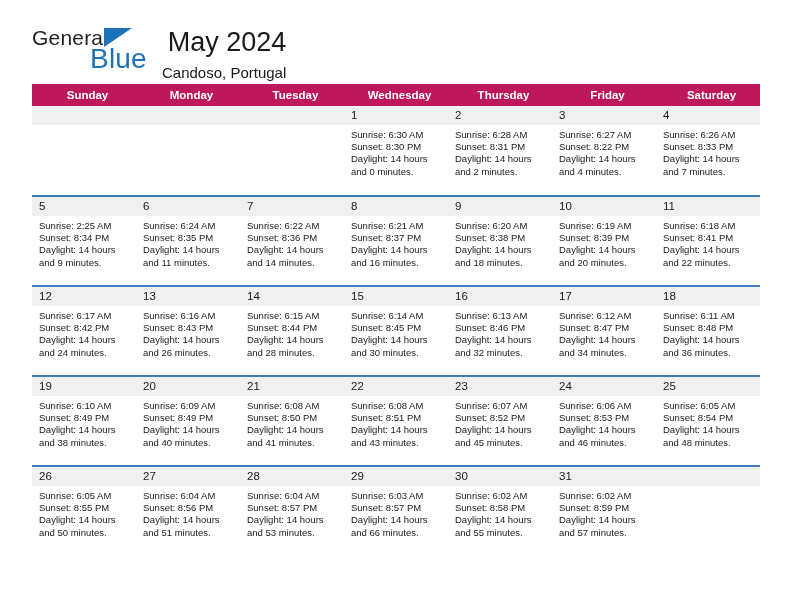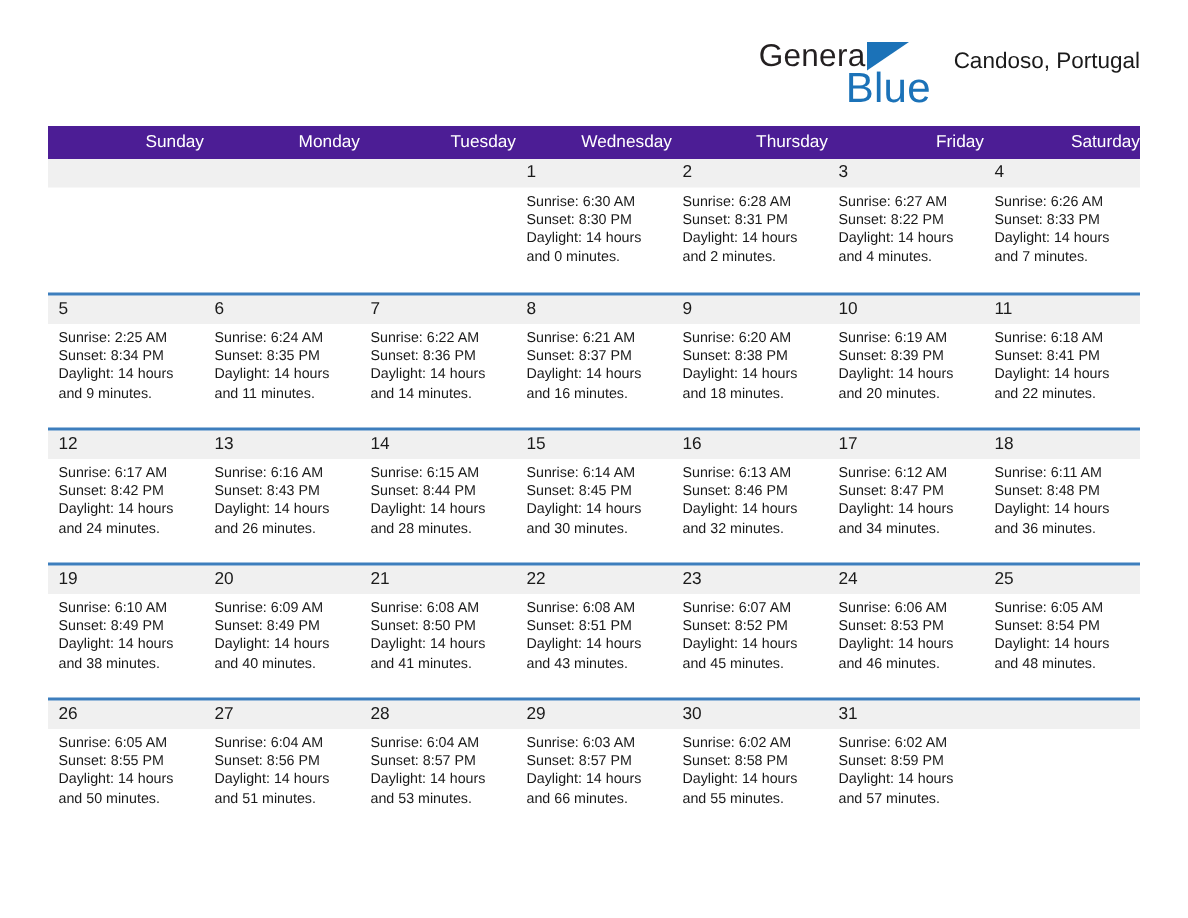--- a/index.html
+++ b/index.html
@@ -19,21 +19,21 @@
     height: 612px;
     position: relative;
     box-sizing: border-box;
     padding: 0 32px;
   }
 
   
   .top {
     display: flex;
     align-items: flex-start;
-    justify-content: flex-end;
+    justify-content: flex-start;
     height: 74px;
     padding-top: 26px;
     box-sizing: border-box;
   }
   .logo {
     position: relative;
     width: 130px;
     height: 48px;
   }
   .logo-general {
@@ -85,25 +85,25 @@
   
   .cal {
     width: 728px;
     border-collapse: collapse;
     table-layout: fixed;
     margin-top: 10px;
   }
   .cal col { width: 104px; }
 
   .cal thead th {
-    background: #4c1d95;
+    background: #be185d;
     color: #ffffff;
     font-size: 11.5px;
-    font-weight: normal;
-    text-align: right;
+    font-weight: bold;
+    text-align: center;
     padding: 5px 0 5px 7px;
     height: 19px;
     box-sizing: border-box;
   }
 
   .cal tbody td {
     vertical-align: top;
     padding: 0;
     height: 90px;
     box-sizing: border-box;
@@ -141,20 +141,21 @@
 
 <div class="page">
 
   <div class="top">
     <div class="logo">
       <span class="logo-general">General</span>
       <span class="logo-tri"></span>
       <span class="logo-blue">Blue</span>
     </div>
     <div class="titles">
+      <h1 class="cal-title">May 2024</h1>
       <h2 class="cal-sub">Candoso, Portugal</h2>
     </div>
   </div>
 
   <table class="cal">
     <colgroup>
       <col>
         <col>
         <col>
         <col>

